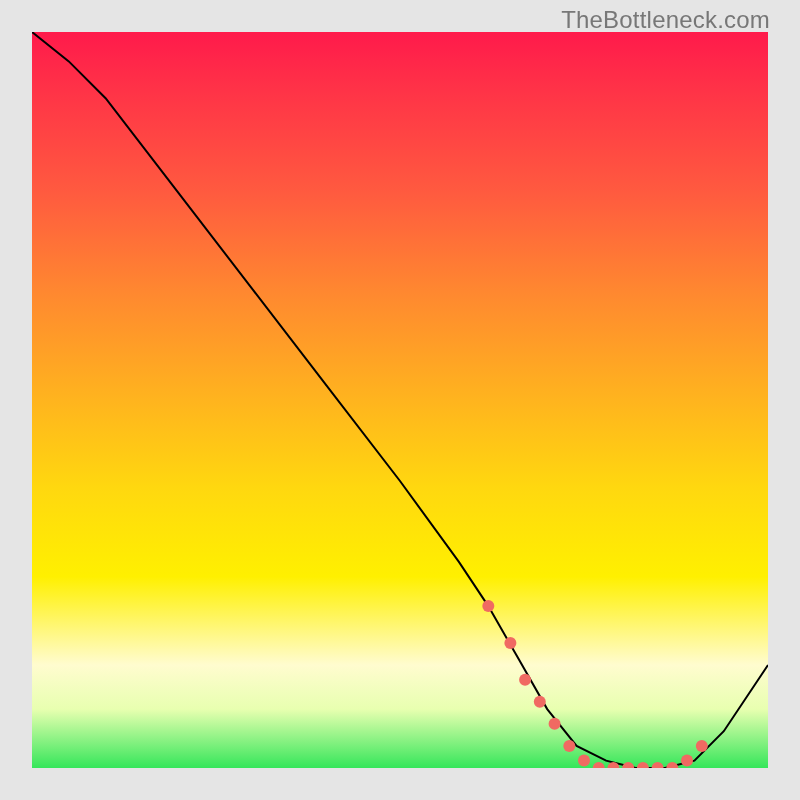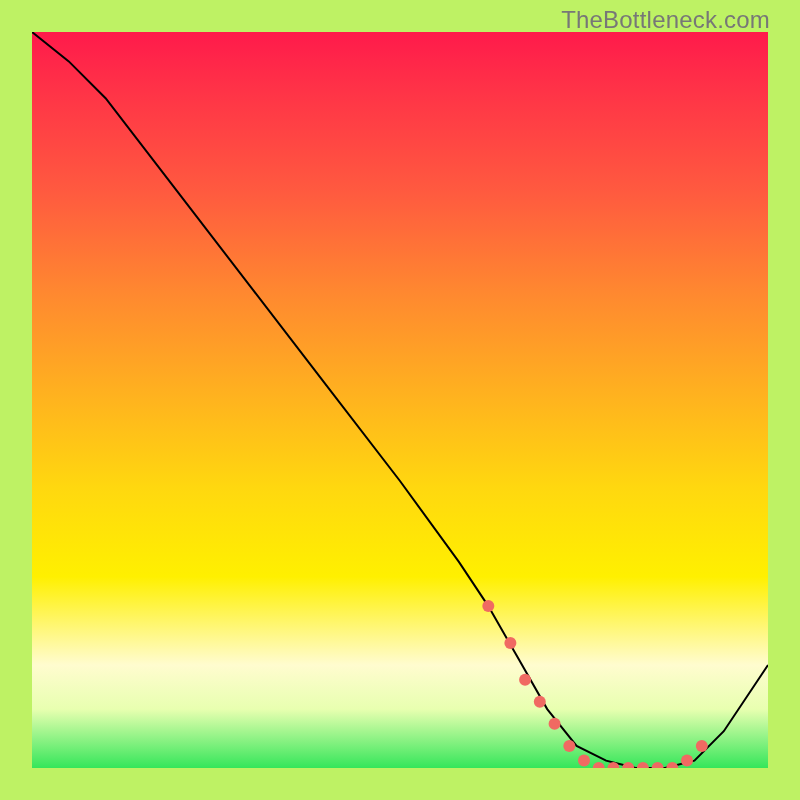--- a/index.html
+++ b/index.html
@@ -10,21 +10,21 @@
     background: #000;
     overflow: hidden;
     font-family: Arial, Helvetica, sans-serif;
   }
   .frame {
     position: absolute;
     top: 0;
     left: 0;
     width: 800px;
     height: 800px;
-    background: #bef264;
+    background: #e5e5e5;
   }
   .plot-area {
     position: absolute;
     top: 32px;
     left: 32px;
     width: 736px;
     height: 736px;
     
     background: linear-gradient(
       to bottom,

